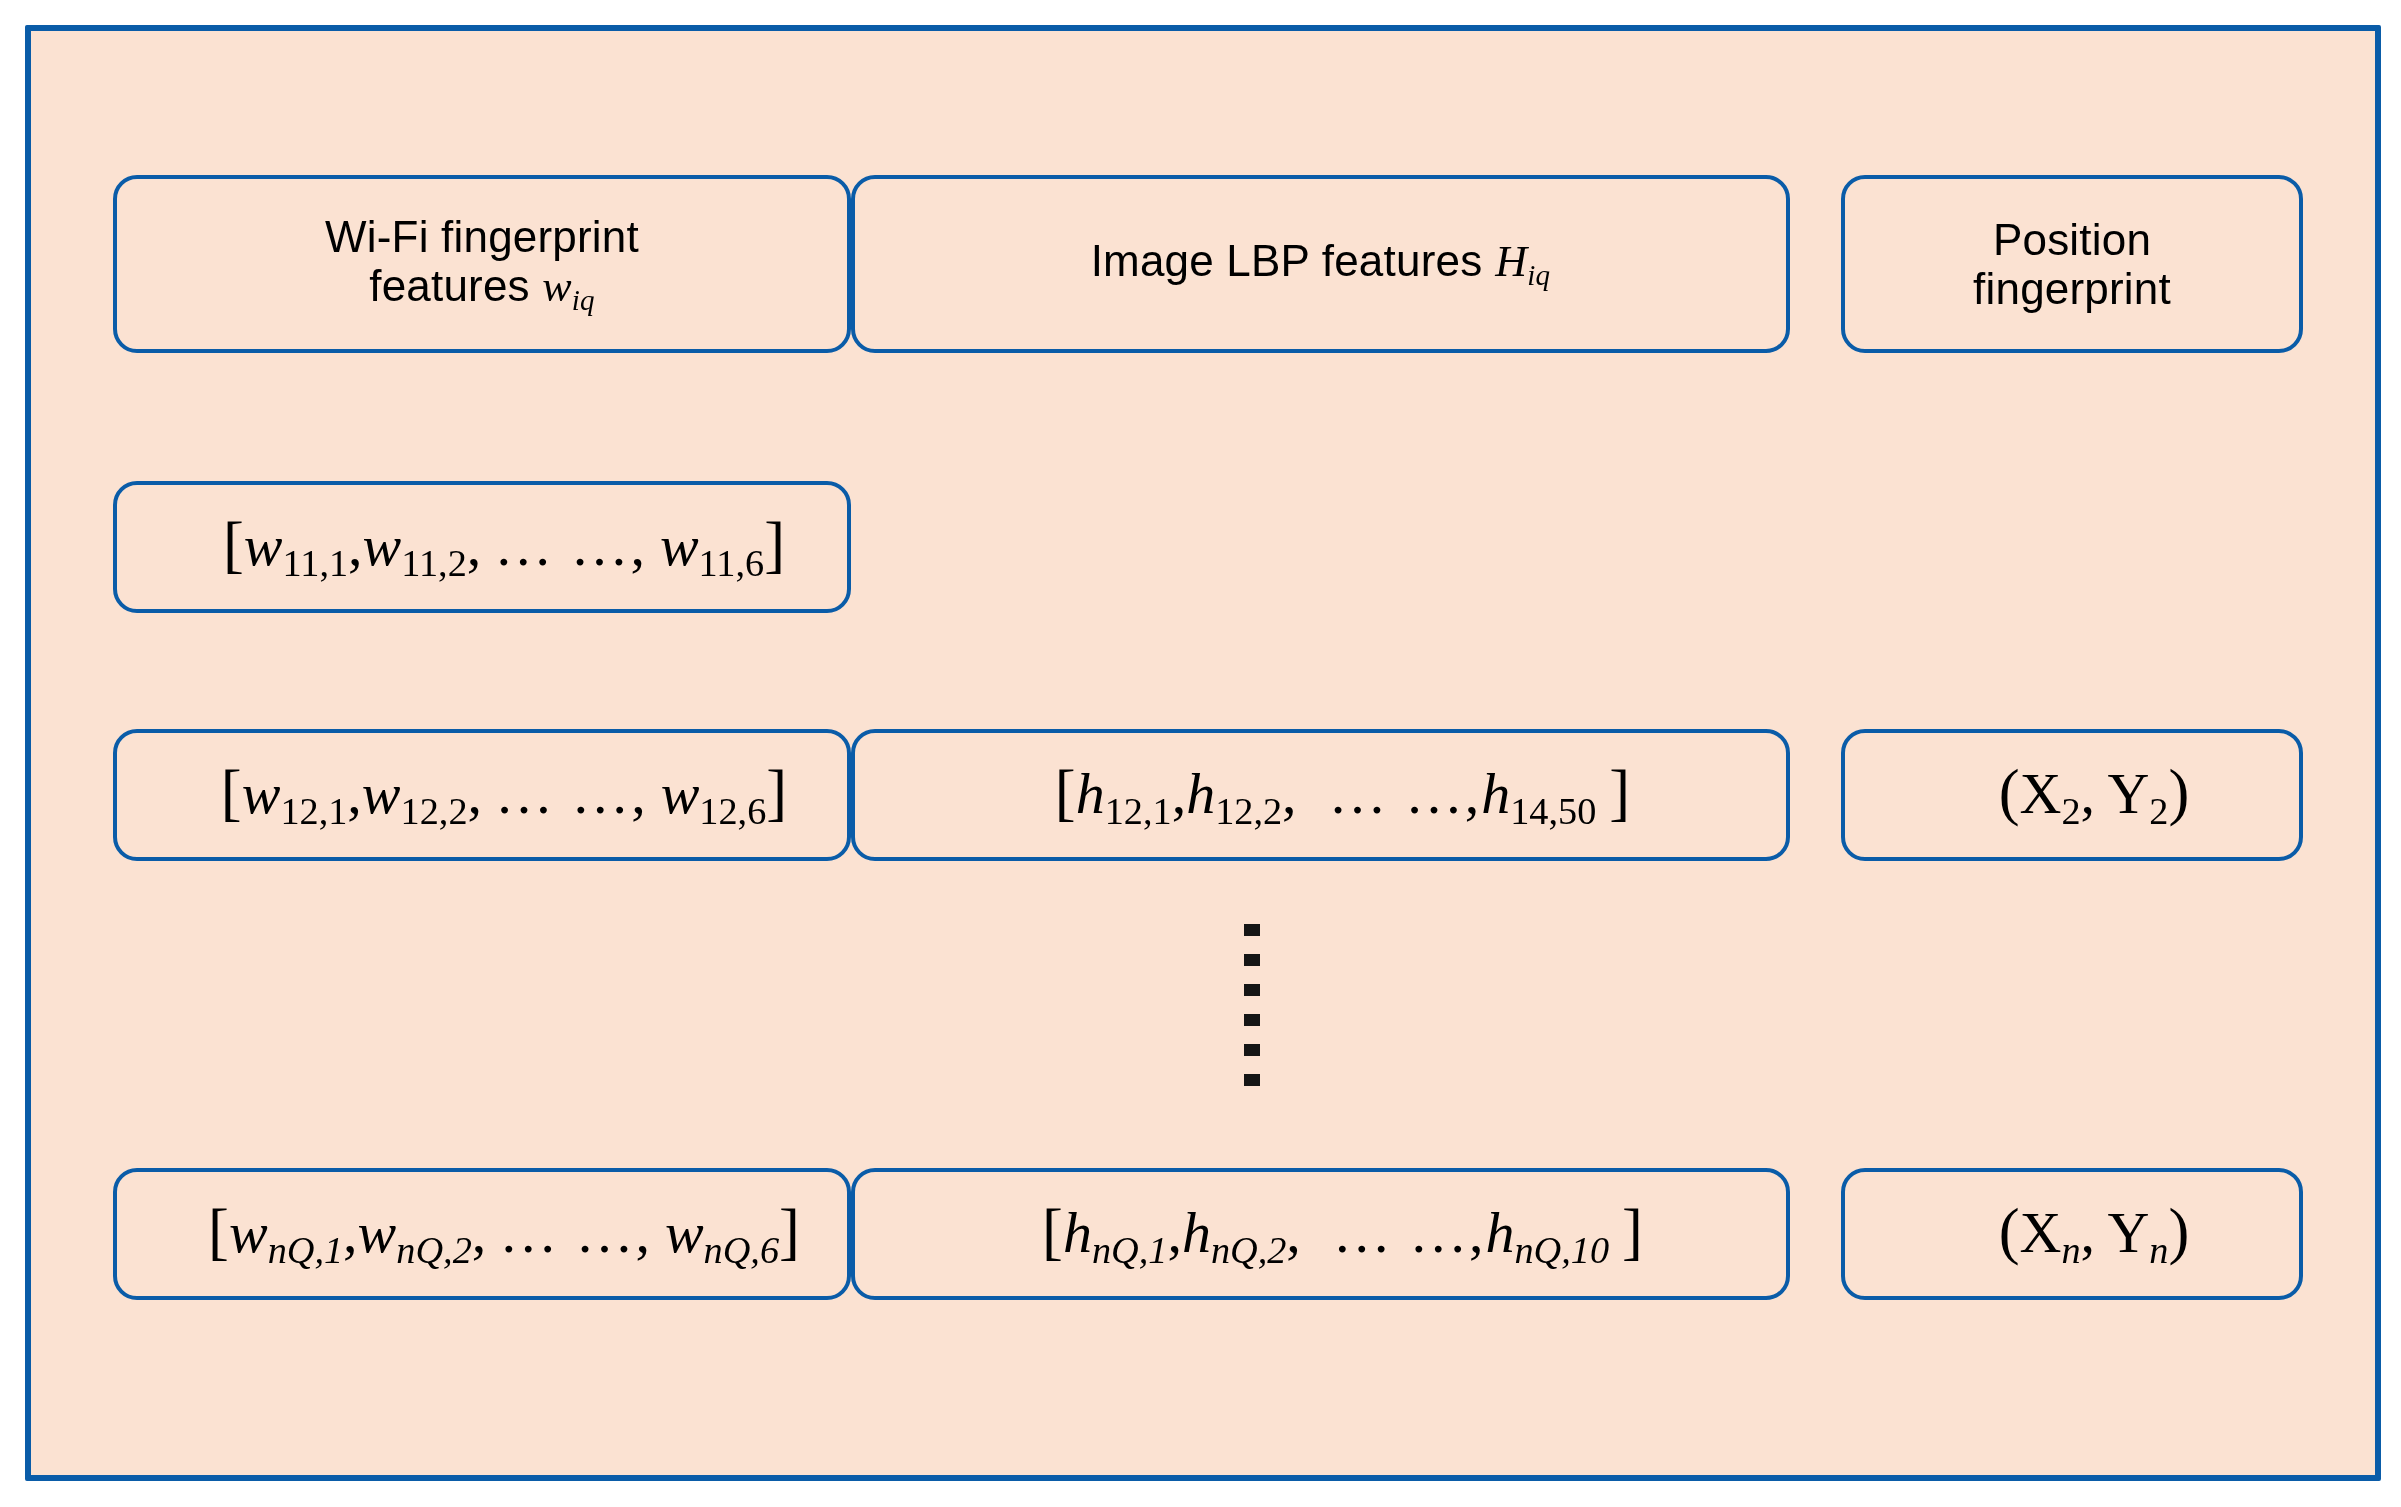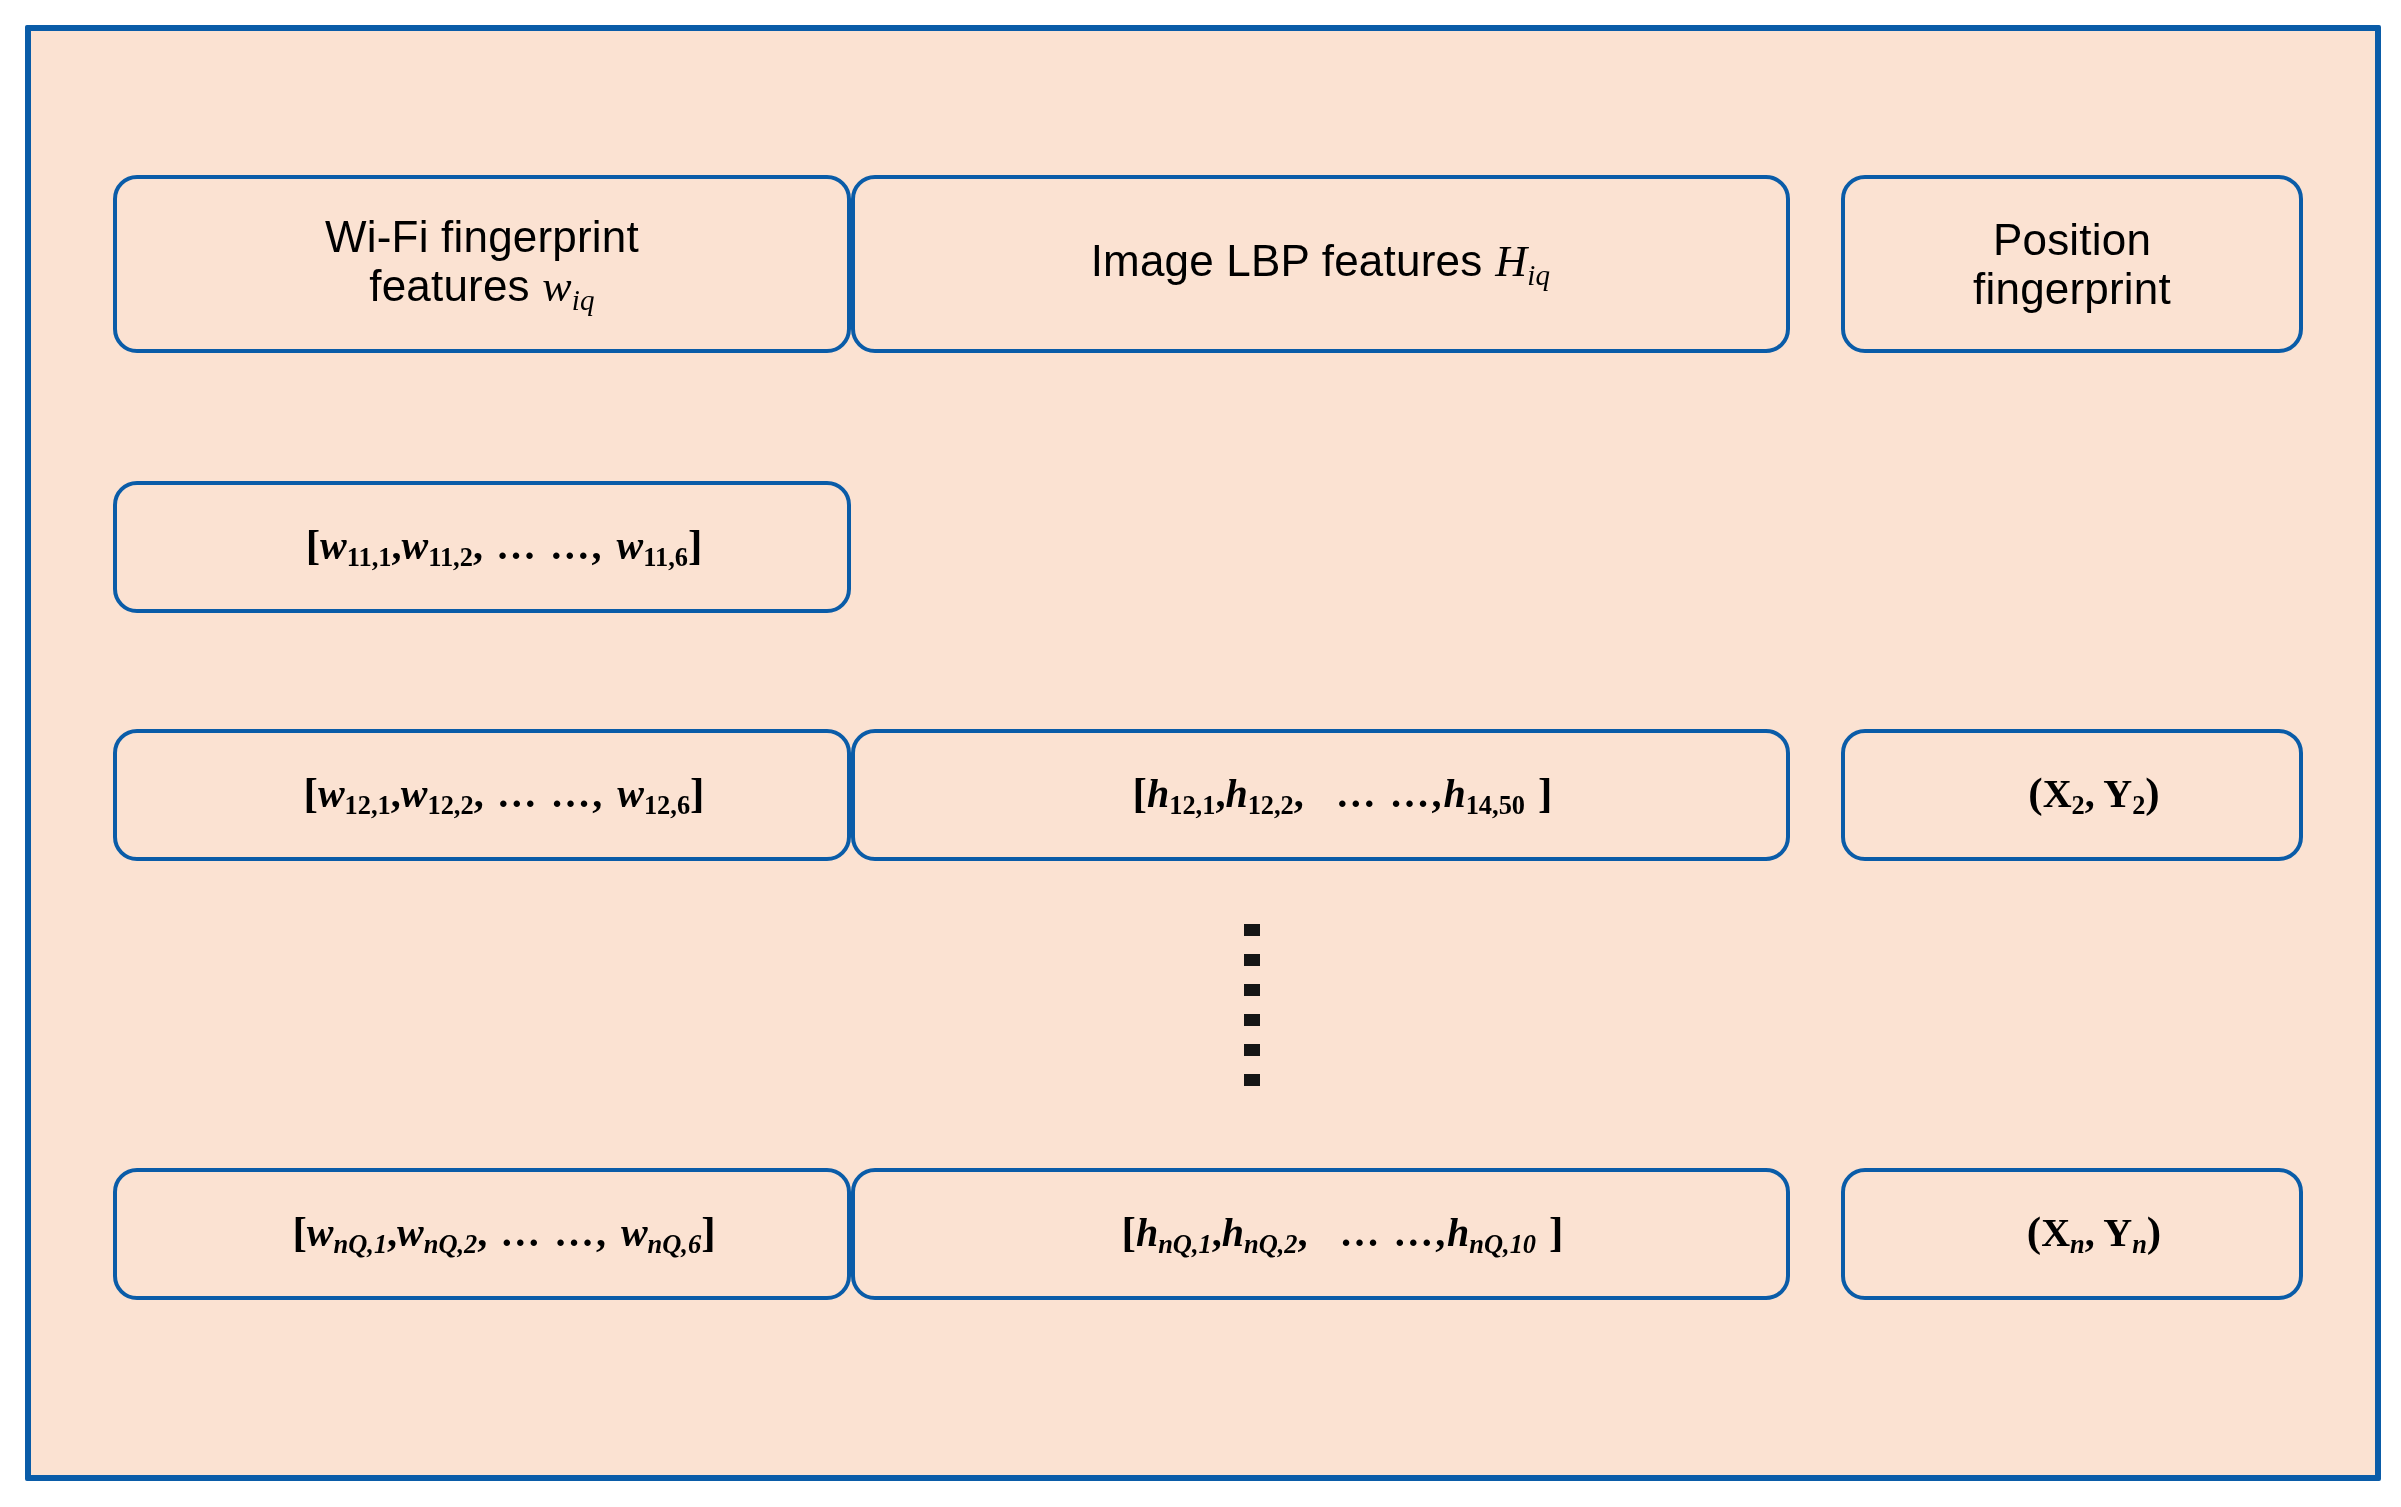--- a/index.html
+++ b/index.html
@@ -53,22 +53,22 @@
   .header-cell {
     font-family: "Liberation Sans", sans-serif;
     font-size: 44px;
     font-weight: 400;
     letter-spacing: 0.2px;
   }
 
   
   .data-cell {
     font-family: "Liberation Serif", serif;
-    font-size: 40px;
-    font-weight: 700;
+    font-size: 58px;
+    font-weight: 400;
     white-space: nowrap;
     padding-left: 44px;
   }
 
   
   .col-wifi   { left: 82px;   width: 738px; }
   .col-lbp    { left: 820px;  width: 939px; }
   .col-pos    { left: 1810px; width: 462px; }
 
   

